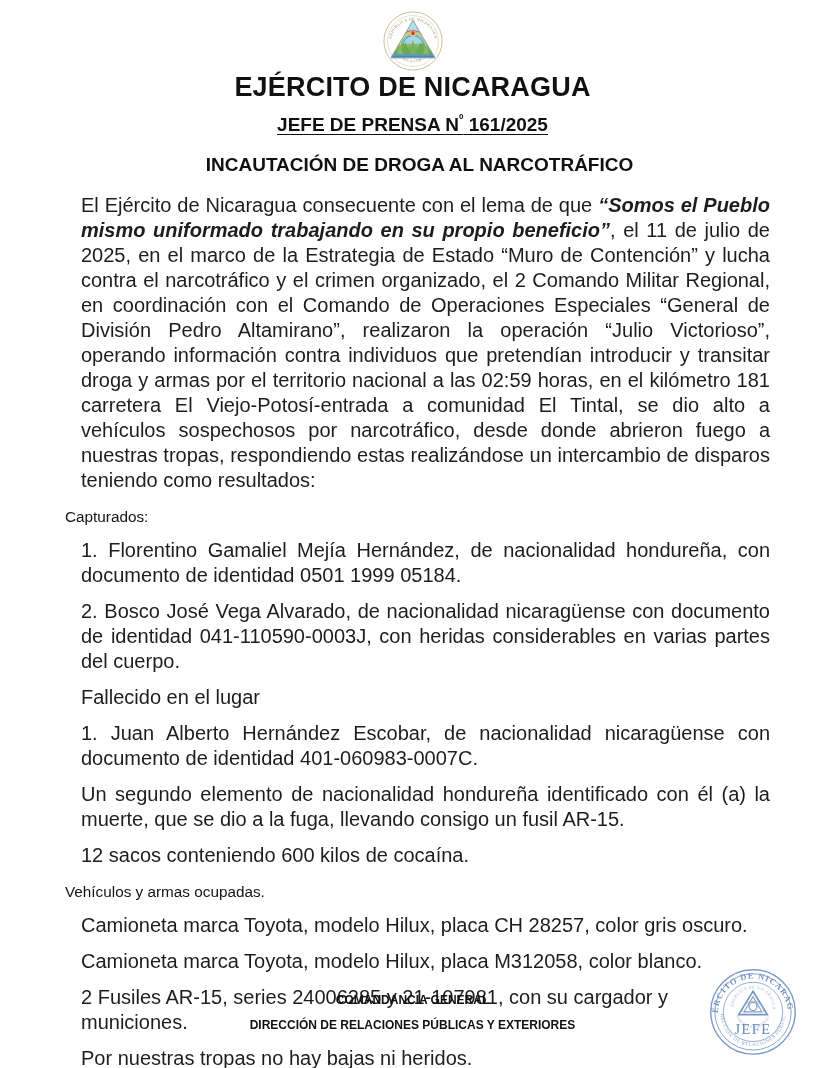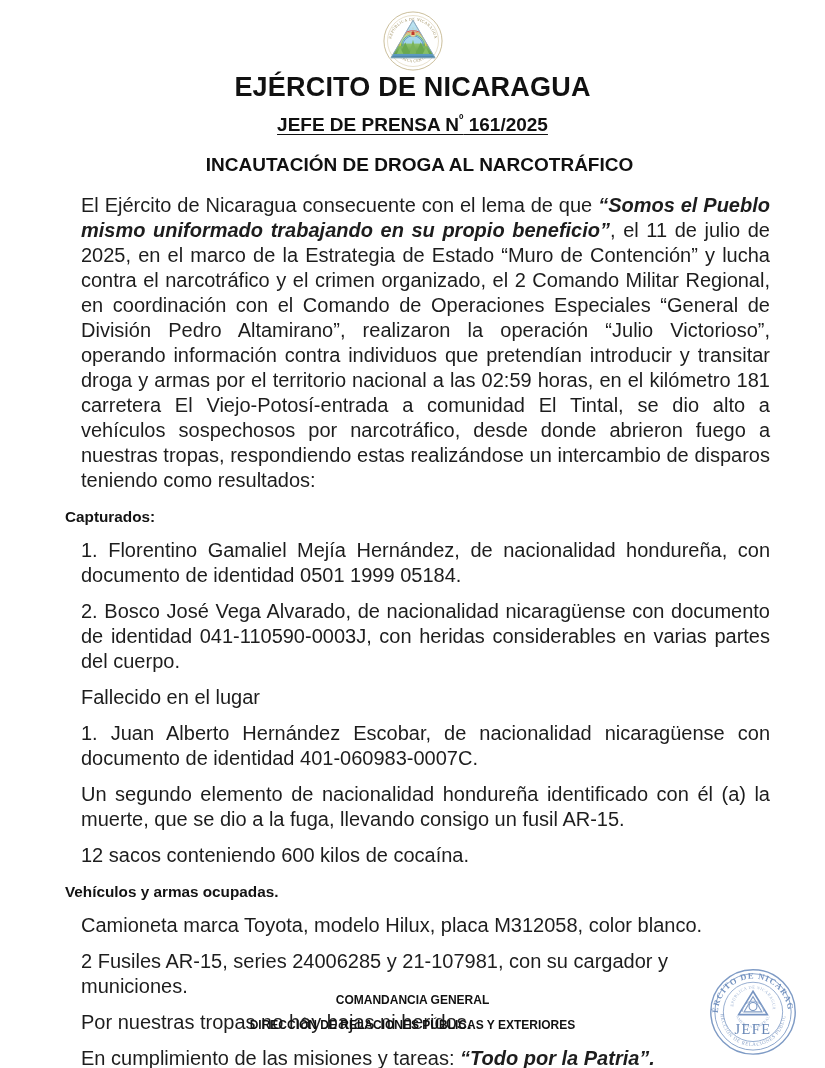--- a/index.html
+++ b/index.html
@@ -79,21 +79,21 @@
   p.para {
     margin: 0 0 11px 16px;
     font-size: 20px;
     line-height: 25px;
     text-align: justify;
     color: #1d1d1d;
   }
   p.para.nojust { text-align: left; }
   .bolditalic { font-weight: bold; font-style: italic; }
   .sect-head {
-    font-weight: bold;
+    font-weight: normal;
     font-size: 15.3px;
     line-height: 25px;
     margin: 0 0 9px 0;
     color: #131313;
   }
 
   
   .footer {
     position: absolute;
     left: 0;
@@ -206,20 +206,21 @@
     <p class="para nojust">Fallecido en el lugar</p>
 
     <p class="para">1. Juan Alberto Hernández Escobar, de nacionalidad nicaragüense con documento de identidad 401-060983-0007C.</p>
 
     <p class="para">Un segundo elemento de nacionalidad hondureña identificado con él (a) la muerte, que se dio a la fuga, llevando consigo un fusil AR-15.</p>
 
     <p class="para nojust">12 sacos conteniendo 600 kilos de cocaína.</p>
 
     <p class="sect-head">Vehículos y armas ocupadas.</p>
 
+    <p class="para nojust">Camioneta marca Toyota, modelo Hilux, placa CH 28257, color gris oscuro.</p>
 
     <p class="para nojust">Camioneta marca Toyota, modelo Hilux, placa M312058, color blanco.</p>
 
     <p class="para nojust">2 Fusiles AR-15, series 24006285 y 21-107981, con su cargador y municiones.</p>
 
 
     <p class="para nojust">Por nuestras tropas no hay bajas ni heridos.</p>
 
     <p class="para nojust"><span>En cumplimiento de las misiones y tareas: </span><span class="bolditalic">“Todo por la Patria”.</span></p>
 

